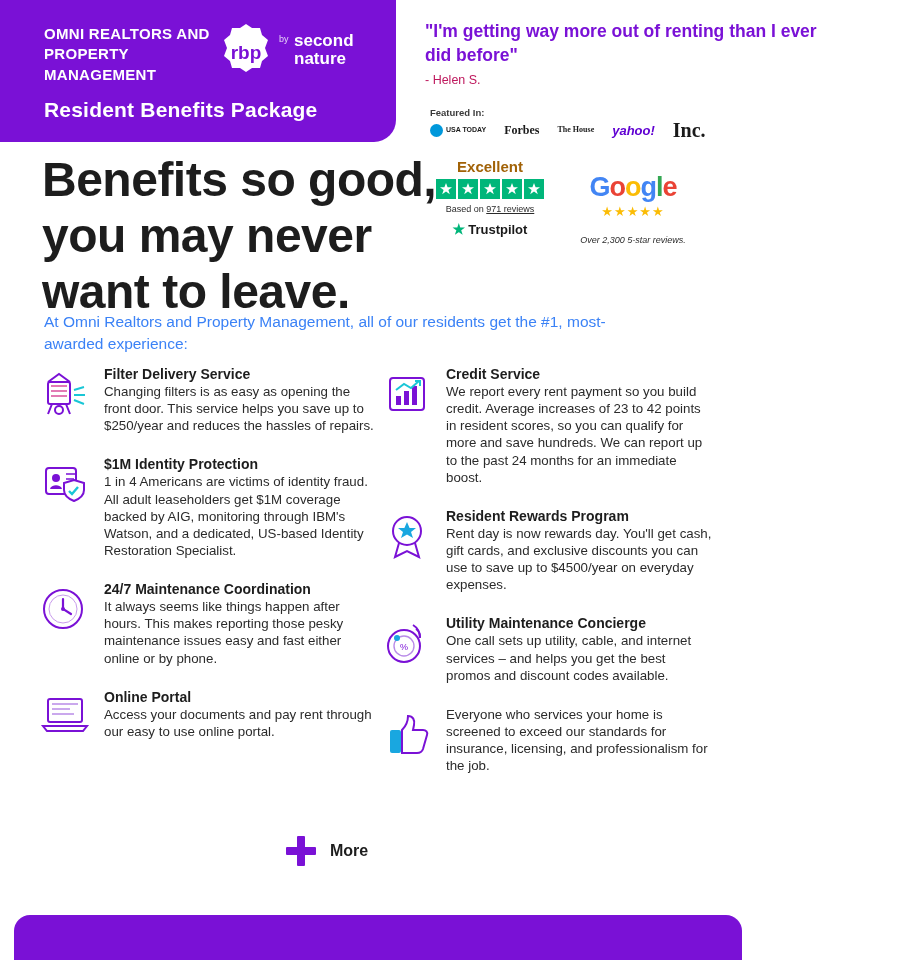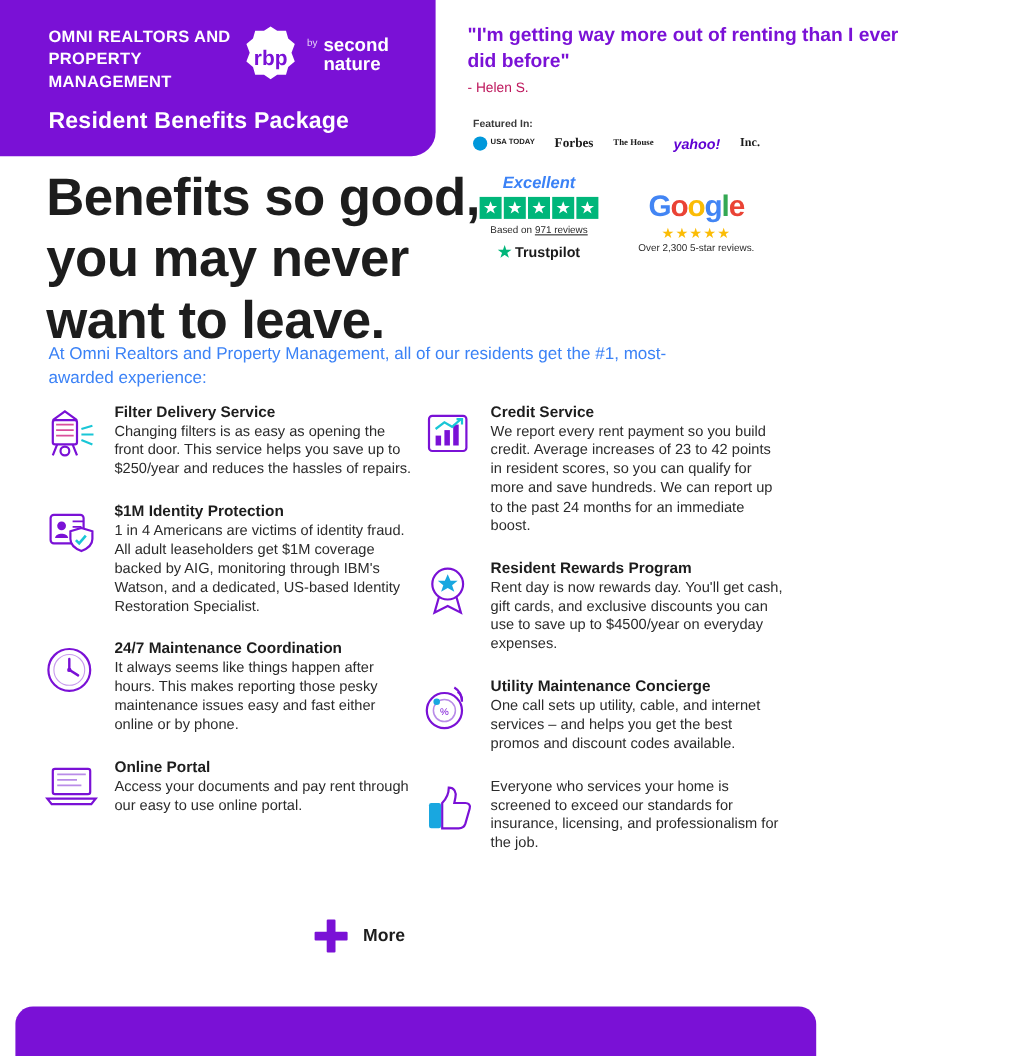--- a/index.html
+++ b/index.html
@@ -53,38 +53,38 @@
   }
   .featured-row {
     position: absolute; left: 430px; top: 118px;
     display: flex; align-items: center; gap: 18px; height: 24px;
   }
   .fi { font-size: 12px; color: #1a1a1a; font-weight: bold; font-family: "Liberation Serif", serif;}
   .fi.usa { display:flex; align-items:center; gap:3px; font-family:"Liberation Sans",sans-serif; font-size: 7px; line-height:1.05;}
   .usa-dot { width: 13px; height: 13px; border-radius: 50%; background: #0098db; display:inline-block;}
   .fi.house { font-size: 8px; text-align:center; line-height: 1.05; font-family:"Liberation Serif",serif;}
   .fi.yahoo { color: #6001d2; font-size: 13px; font-family:"Liberation Sans",sans-serif; font-style: italic;}
-  .fi.inc { font-size: 11px; }
+  .fi.inc { font-size: 20px; }
 
   
   .trust-box { position: absolute; left: 430px; top: 158px; width: 120px; text-align: center; }
-  .trust-excellent { font-size: 15px; font-weight: bold; color: #3b82f6; margin-bottom: 4px; font-style: italic;}
+  .trust-excellent { font-size: 15px; font-weight: bold; color: #a16207; margin-bottom: 4px;}
   .stars { display: flex; gap: 2px; justify-content: center; }
   .star-sq { width: 20px; height: 20px; background: #00b67a; display: flex; align-items: center; justify-content: center; }
   .star-sq svg { display:block; }
   .trust-sub { font-size: 9px; color: #2b2b2b; margin-top: 5px; }
   .trust-sub u { text-decoration: underline; }
   .trust-logo { margin-top: 7px; font-size: 13px; font-weight: bold; color: #1a1a1a; display:flex; align-items:center; justify-content:center; gap:3px;}
   .tp-star { color: #00b67a; font-size: 14px; }
 
   .google-box { position: absolute; left: 572px; top: 172px; width: 122px; text-align: center; }
   .g-logo { font-size: 27px; font-weight: bold; letter-spacing: -1px; font-family: "Liberation Sans", sans-serif;}
   .g-logo .b{color:#4285f4}.g-logo .r{color:#ea4335}.g-logo .y{color:#fbbc05}.g-logo .g{color:#34a853}
   .g-stars { color: #fbbc05; font-size: 13px; letter-spacing: 1px; margin-top: 1px;}
-  .g-sub { font-size: 9px; color: #2b2b2b; margin-top: 1px; }
+  .g-sub { font-size: 9px; color: #2b2b2b; margin-top: 16px; font-style: italic; }
 
   
   .headline {
     position: absolute; left: 42px; top: 152px; width: 400px;
     font-size: 48px; font-weight: bold; color: #1d1d1d; line-height: 1.17;
     letter-spacing: -0.5px;
   }
   .intro {
     position: absolute; left: 44px; top: 311px; width: 620px;
     font-size: 15.5px; color: #3b82f6; line-height: 1.45;

